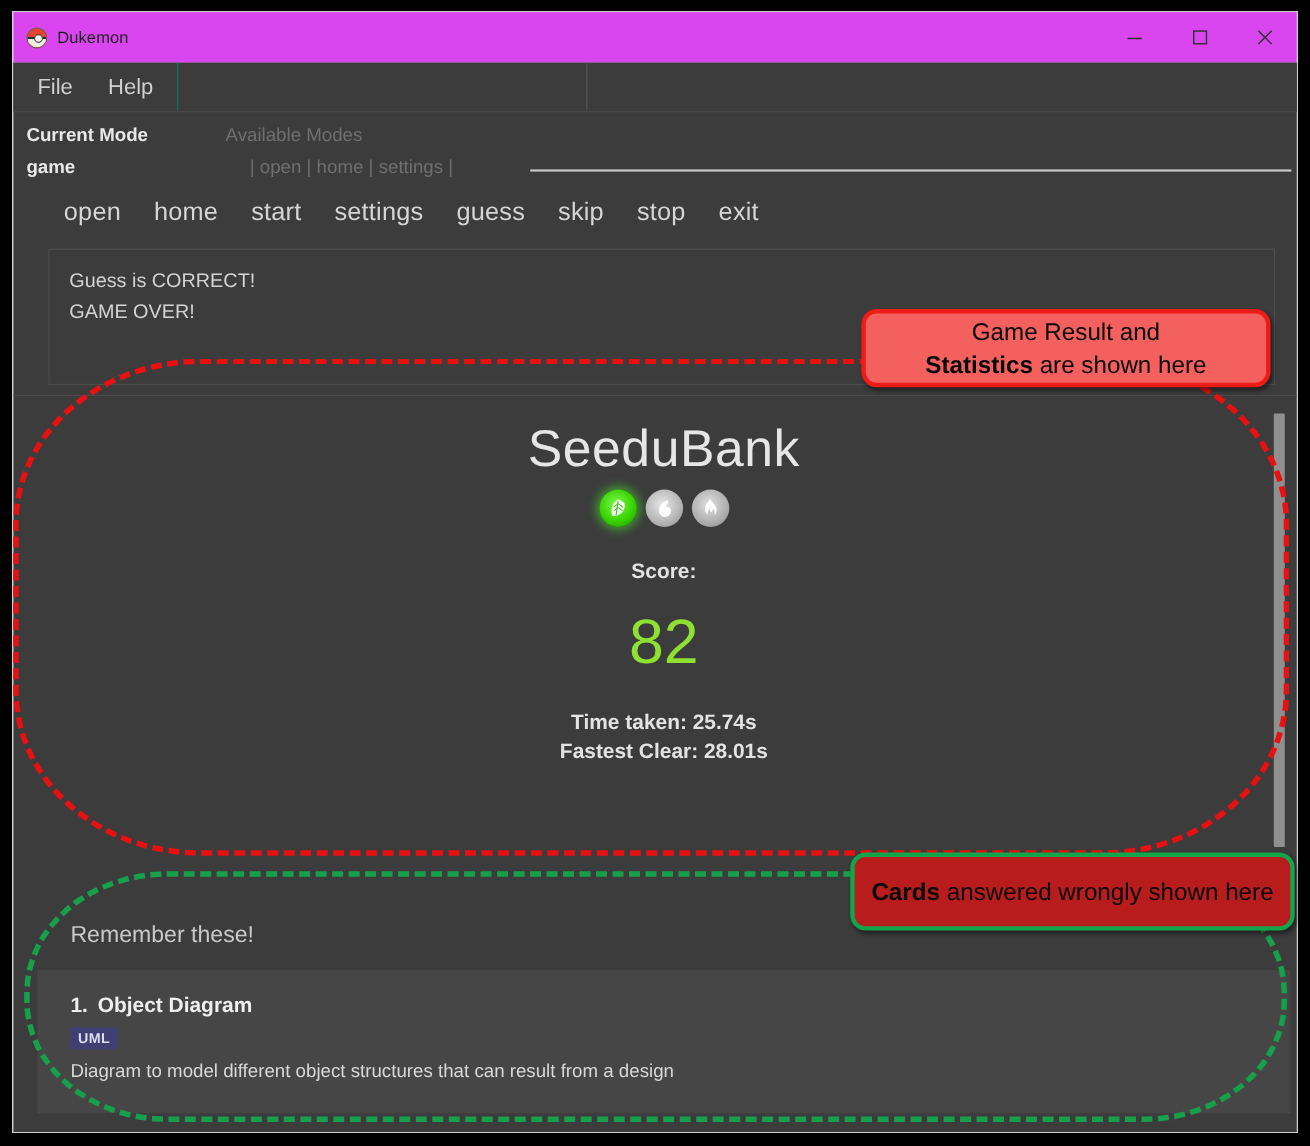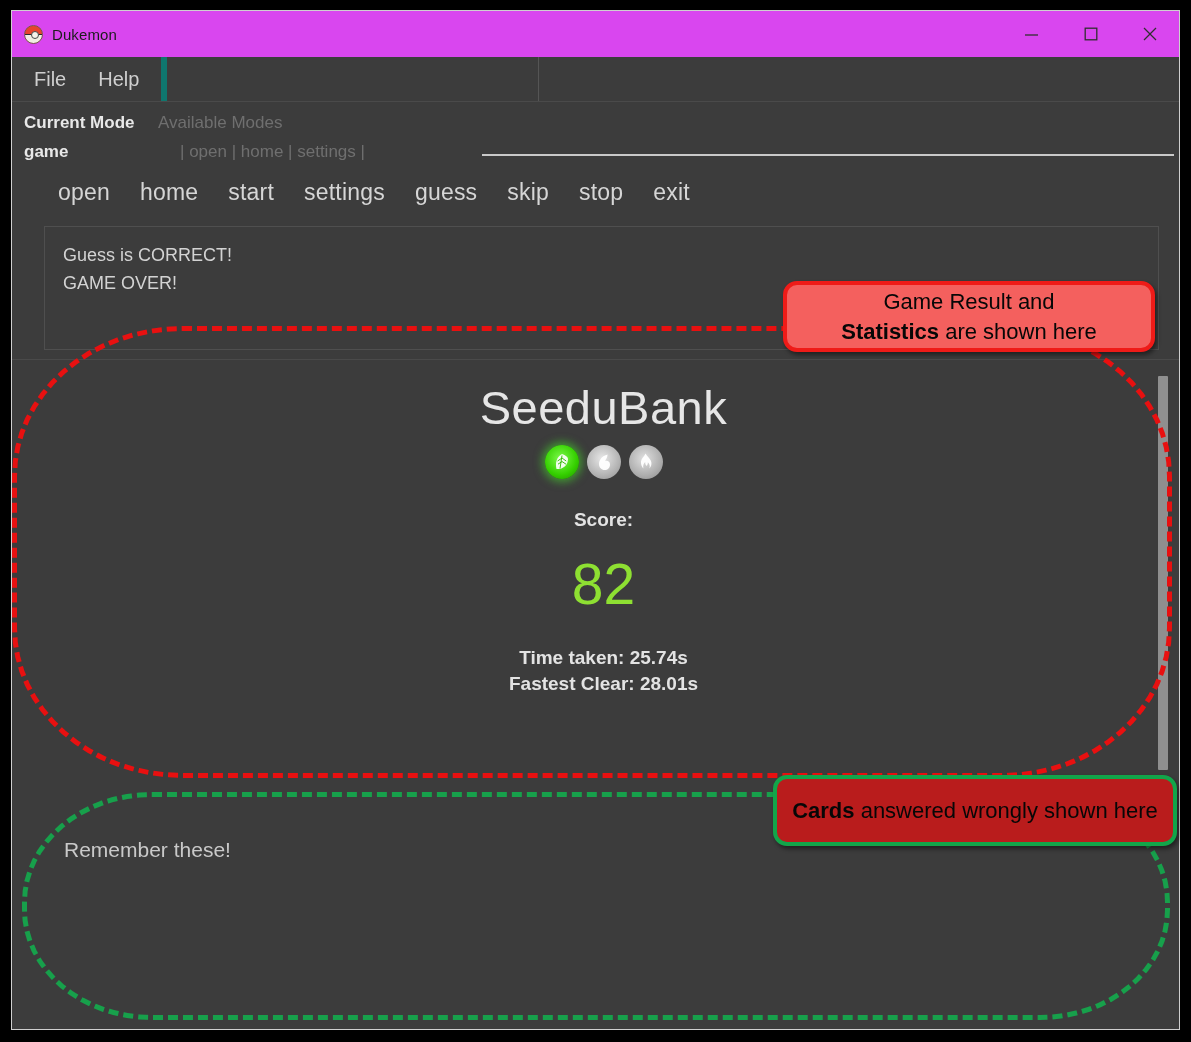--- a/index.html
+++ b/index.html
@@ -92,21 +92,21 @@
   .menubar {
     height: 45px;
     background: #3c3c3c;
     display: flex;
     align-items: stretch;
     border-bottom: 1px solid #4a4a4a;
   }
   .menubar-group {
     display: flex;
     align-items: center;
-    border-right: 6px solid #0f766e;
+    border-right: 1px solid #0f766e;
     padding: 0 6px;
   }
   .menu-item {
     padding: 0 16px;
     font-size: 20px;
     color: #cfcfcf;
     line-height: 44px;
     cursor: default;
   }
   .menubar-filler {
@@ -120,20 +120,21 @@
   .mode-area {
     position: relative;
     padding: 6px 0 0 0;
     height: 68px;
   }
   .mode-row {
     display: flex;
     align-items: baseline;
     padding-left: 12px;
     line-height: 29px;
+    gap: 47px;
   }
   .mode-label-current {
     font-size: 17px;
     font-weight: bold;
     color: #e8e8e8;
     width: 134px;
   }
   .mode-label-available {
     font-size: 17px;
     color: #6f6f6f;
@@ -489,20 +490,29 @@
       <div class="stat-time">Time taken: 25.74s</div>
       <div class="stat-fast">Fastest Clear: 28.01s</div>
 
       <div class="panel-scrollbar">
         <div class="thumb"></div>
       </div>
     </div>
 
     <div class="remember-wrap">
       <div class="remember-title">Remember these!</div>
+      <div class="card-list">
+        <div>
+          <div class="card-title">
+            <span class="idx">1.</span><span>Object Diagram</span>
+          </div>
+          <div class="card-tag">UML</div>
+          <div class="card-desc">Diagram to model different object structures that can result from a design</div>
+        </div>
+      </div>
     </div>
 
   </div>
 </div>
 
 <div class="ann-rect ann-red"></div>
 <div class="ann-rect ann-green"></div>
 
 <div class="callout callout-red">
   <div class="callout-line">Game Result and</div>

